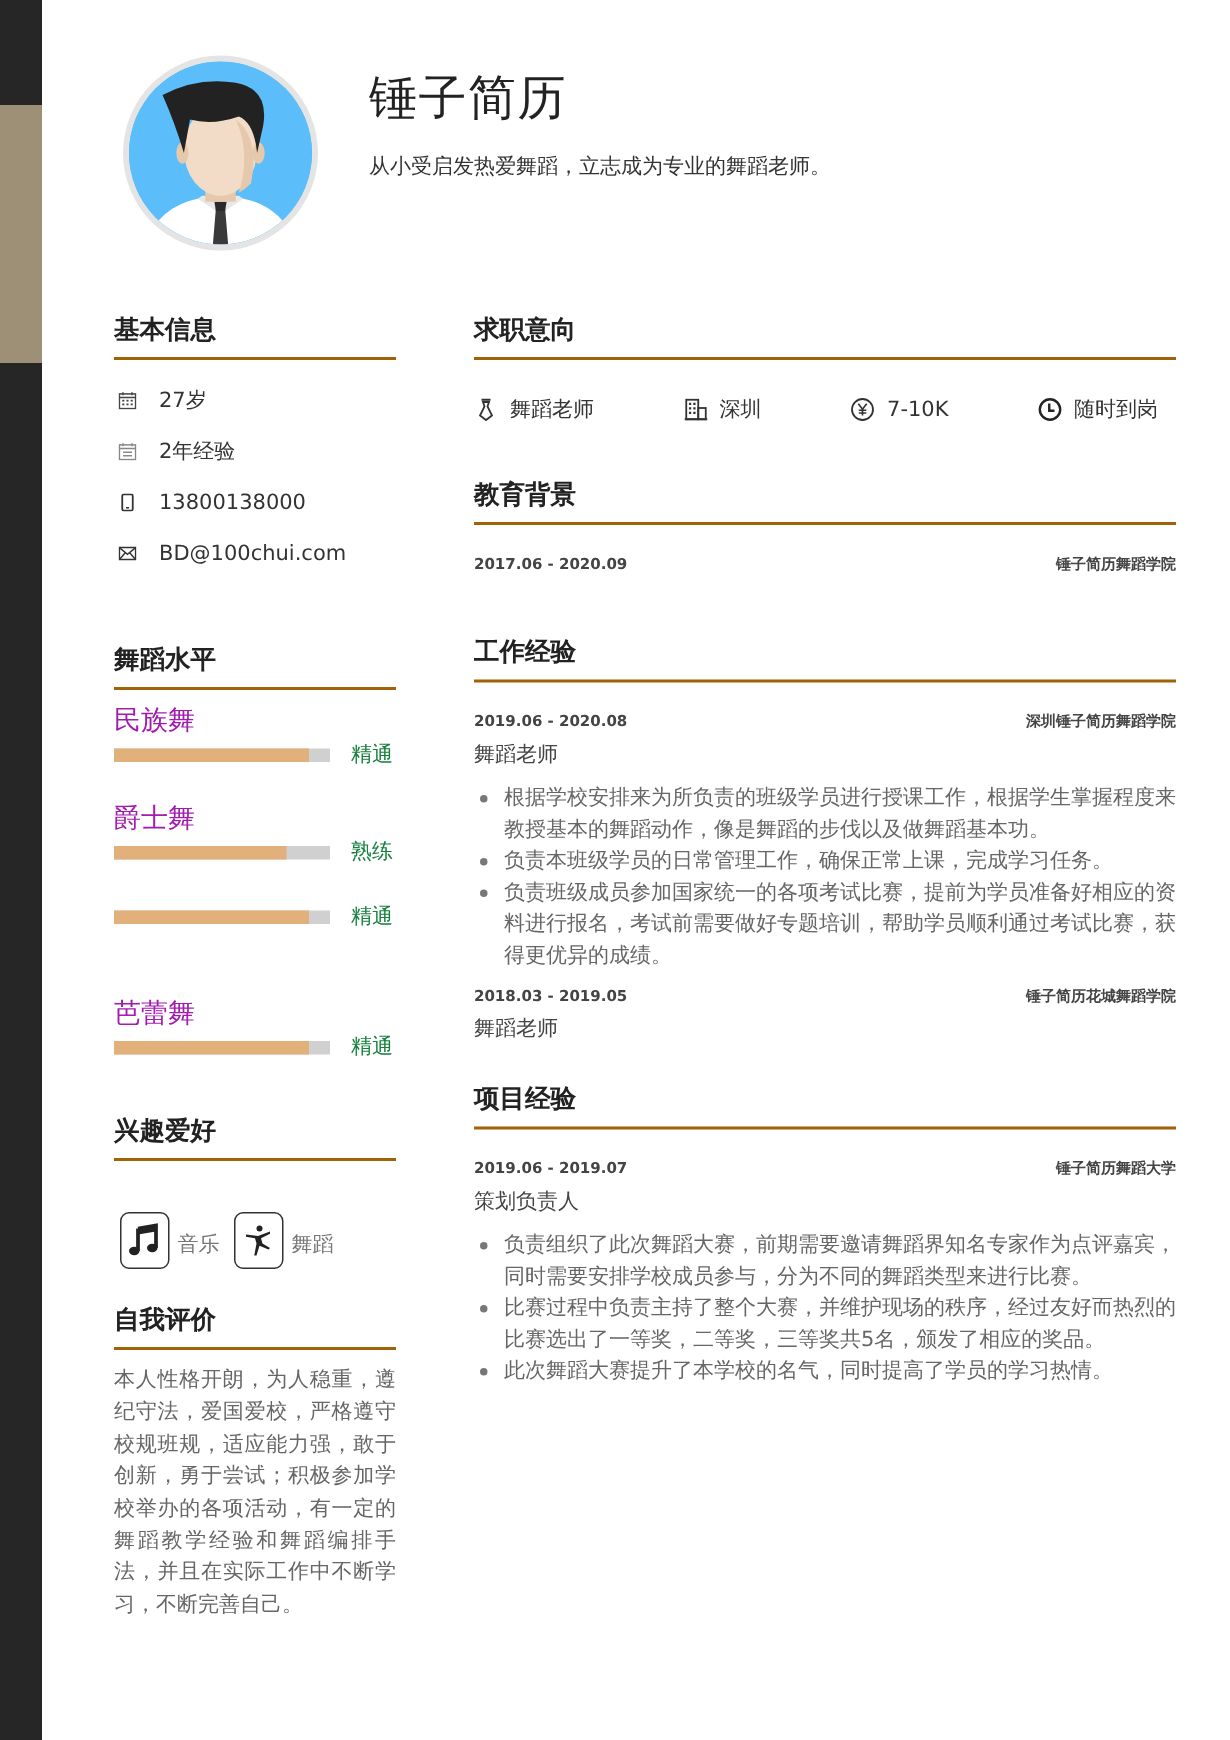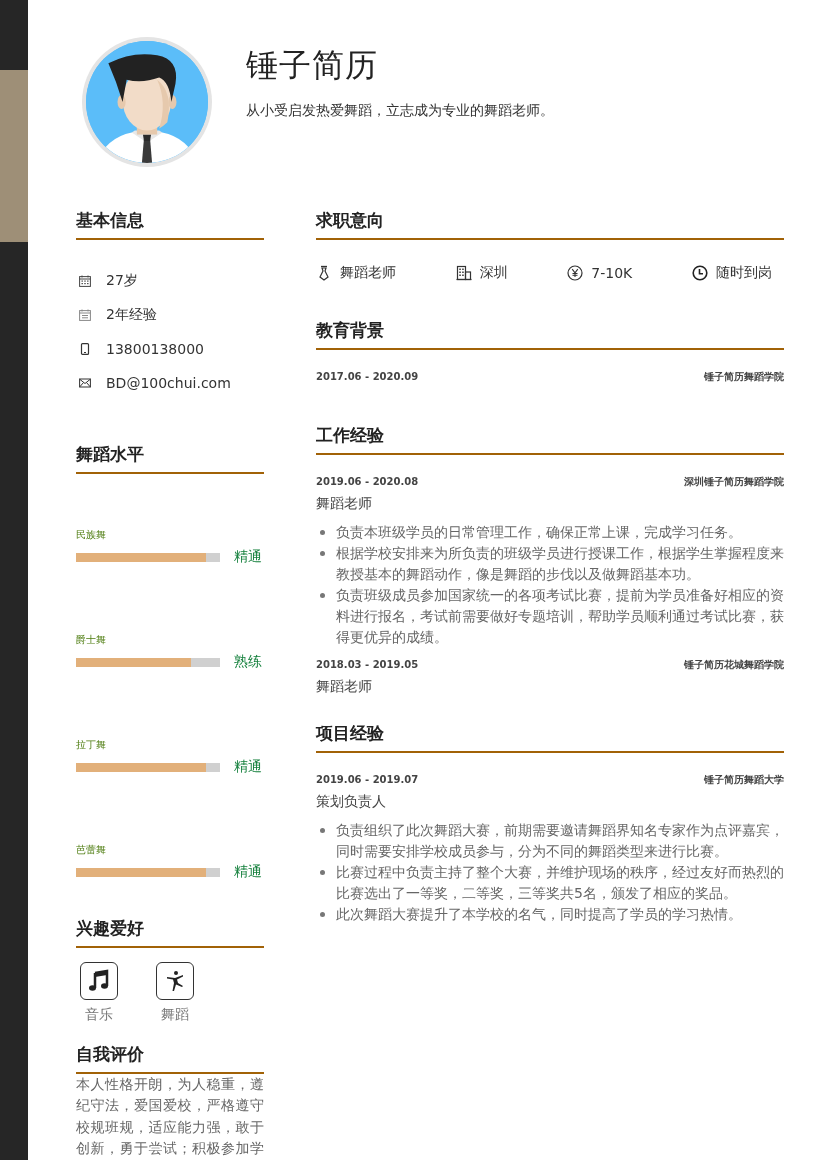--- a/index.html
+++ b/index.html
@@ -17,41 +17,41 @@
     .name { position: absolute; left: 246px; top: 44px; font-size: 32px; color: #222; font-weight: normal; letter-spacing: 1px; }
     .motto { position: absolute; left: 246px; top: 102px; font-size: 14px; color: #333; }
 
     .col-left { position: absolute; left: 76px; top: 206px; width: 188px; }
     .col-right { position: absolute; left: 316px; top: 206px; width: 468px; }
 
     .sec-title { font-size: 17px; font-weight: bold; color: #222; height: 34px; line-height: 28px;
       border-bottom: 2px solid #a16207; }
     .sec { margin-bottom: 0; }
 
-    .info-list { padding-top: 24px; text-align: right; }
+    .info-list { padding-top: 10px; text-align: right; }
     .info-item { display: flex; align-items: center; height: 34px; font-size: 14px; color: #333; }
     .info-item .ico { width: 30px; display: flex; align-items: center; padding-left: 3px; }
     .info-item svg { width: 12px; height: 12px; }
 
     .skills { padding-top: 10px; }
     .skill { height: 65px; }
-    .skill-name { font-size: 10px; color: #4d7c0f; height: 22px; line-height: 22px; margin-top: 40px; }
+    .skill-name { font-size: 18px; color: #a21caf; height: 22px; line-height: 22px; }
     .skill-row { display: flex; align-items: center; height: 22px; }
     .bar { width: 144px; height: 9px; background: #d0d0d0; position: relative; }
     .bar-fill { position: absolute; left: 0; top: 0; height: 9px; background: #e2b07a; }
     .skill-level { margin-left: 14px; font-size: 14px; color: #15803d; }
 
     .hobbies { display: flex; padding-top: 14px; height: 92px; }
-    .hobby { width: 76px; display: flex; flex-direction: column; align-items: flex-start; }
+    .hobby { width: 76px; display: flex; flex-direction: row; align-items: center; }
     .hobby-icon { width: 38px; height: 38px; border: 1.5px solid #333; border-radius: 6px;
       display: flex; align-items: center; justify-content: center; margin-left: 4px; }
     .hobby-icon svg { width: 24px; height: 24px; }
     .hobby-label { font-size: 14px; color: #777; margin-top: 6px; width: 46px; text-align: center; }
 
-    .self-text { font-size: 14px; color: #666; line-height: 21.4px; width: 188px; text-align: justify; }
+    .self-text { padding-top: 10px; font-size: 14px; color: #666; line-height: 21.4px; width: 188px; text-align: justify; }
 
     .intent-row { display: flex; justify-content: space-between; align-items: center; height: 62px; padding-top: 4px; }
     .intent-item { display: flex; align-items: center; font-size: 14px; color: #333; }
     .intent-item svg { width: 16px; height: 16px; margin-right: 8px; }
 
     .entry-head { display: flex; justify-content: space-between; font-size: 10px; font-weight: bold; color: #444; margin-top: 16px; height: 21px; line-height: 21px; }
     .entry-sub { font-size: 14px; color: #444; height: 22px; line-height: 22px; }
     .bullets { list-style: none; margin-top: 8px; }
     .bullets li { position: relative; padding-left: 20px; font-size: 14px; color: #666; line-height: 21px; }
     .bullets li::before { content: ""; position: absolute; left: 4px; top: 8px; width: 5px; height: 5px; border-radius: 50%; background: #777; }
@@ -156,21 +156,20 @@
       <div class="skill">
         <div class="skill-name">爵士舞</div>
         <div class="skill-row">
           <div class="bar">
               <div class="bar-fill" style="width:80%"></div>
             </div>
           <span class="skill-level">熟练</span>
         </div>
       </div>
       <div class="skill">
-        <div class="skill-name">拉丁舞</div>
         <div class="skill-row">
           <div class="bar">
               <div class="bar-fill" style="width:90%"></div>
             </div>
           <span class="skill-level">精通</span>
         </div>
       </div>
       <div class="skill" style="height:50px">
         <div class="skill-name">芭蕾舞</div>
         <div class="skill-row">
@@ -274,22 +273,22 @@
 
   <div class="sec" style="margin-top:34px">
     <div class="sec-title">工作经验</div>
     <div class="entry">
       <div class="entry-head">
         <span>2019.06 - 2020.08</span>
         <span>深圳锤子简历舞蹈学院</span>
       </div>
       <div class="entry-sub">舞蹈老师</div>
       <ul class="bullets">
+        <li>根据学校安排来为所负责的班级学员进行授课工作，根据学生掌握程度来教授基本的舞蹈动作，像是舞蹈的步伐以及做舞蹈基本功。</li>
         <li>负责本班级学员的日常管理工作，确保正常上课，完成学习任务。</li>
-        <li>根据学校安排来为所负责的班级学员进行授课工作，根据学生掌握程度来教授基本的舞蹈动作，像是舞蹈的步伐以及做舞蹈基本功。</li>
         <li>负责班级成员参加国家统一的各项考试比赛，提前为学员准备好相应的资料进行报名，考试前需要做好专题培训，帮助学员顺利通过考试比赛，获得更优异的成绩。</li>
       </ul>
     </div>
     <div class="entry">
       <div class="entry-head" style="margin-top:6px">
         <span>2018.03 - 2019.05</span>
         <span>锤子简历花城舞蹈学院</span>
       </div>
       <div class="entry-sub">舞蹈老师</div>
     </div>

